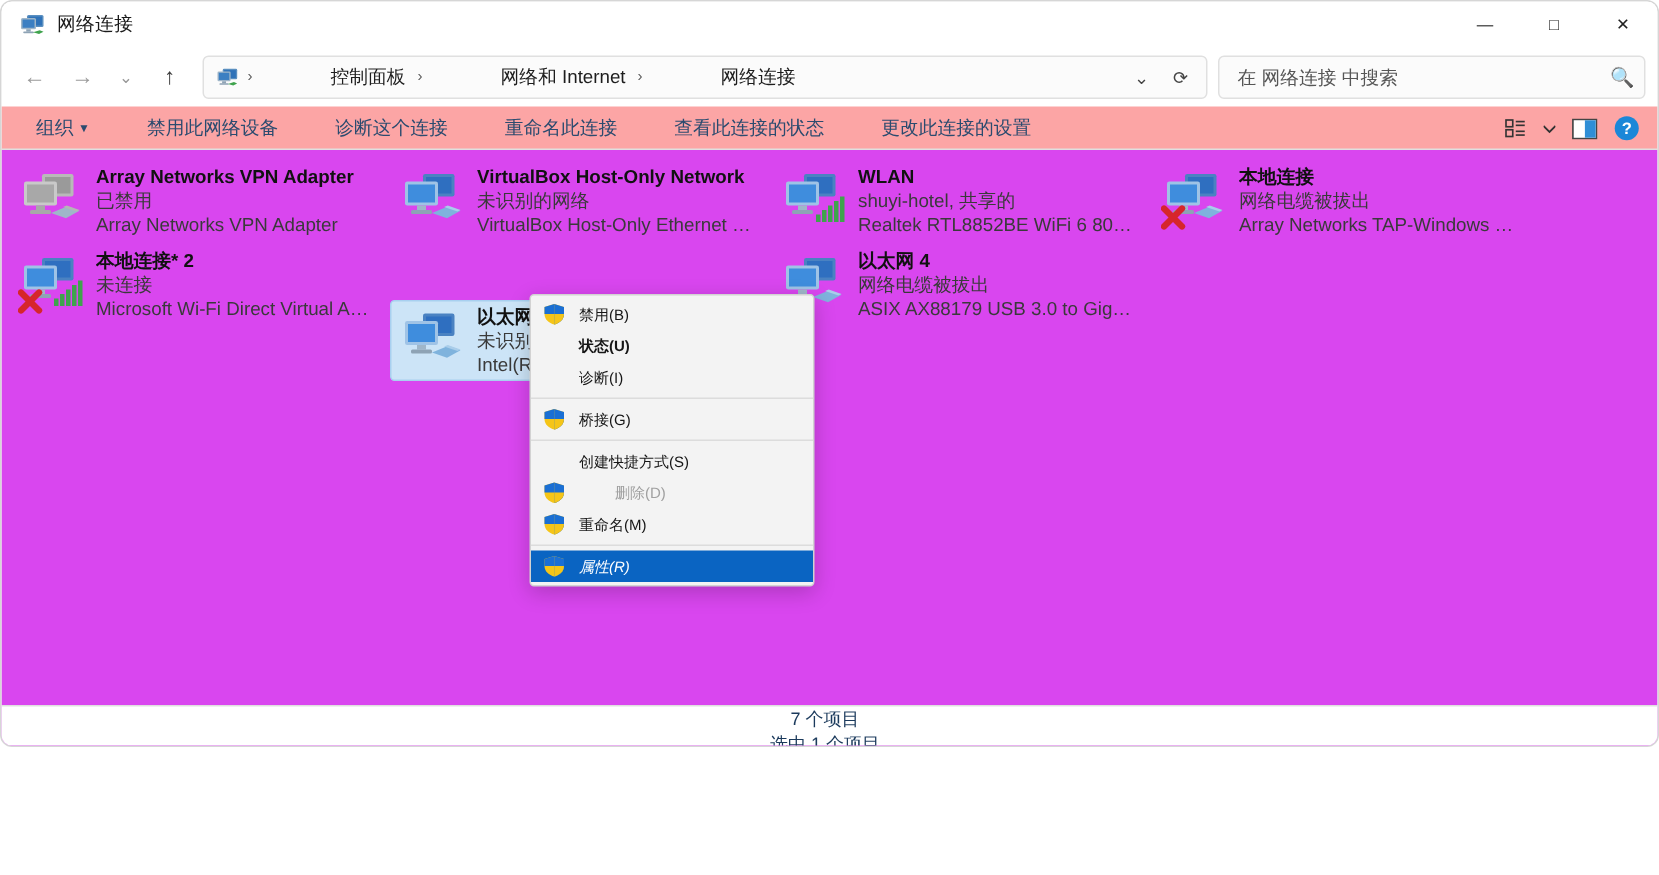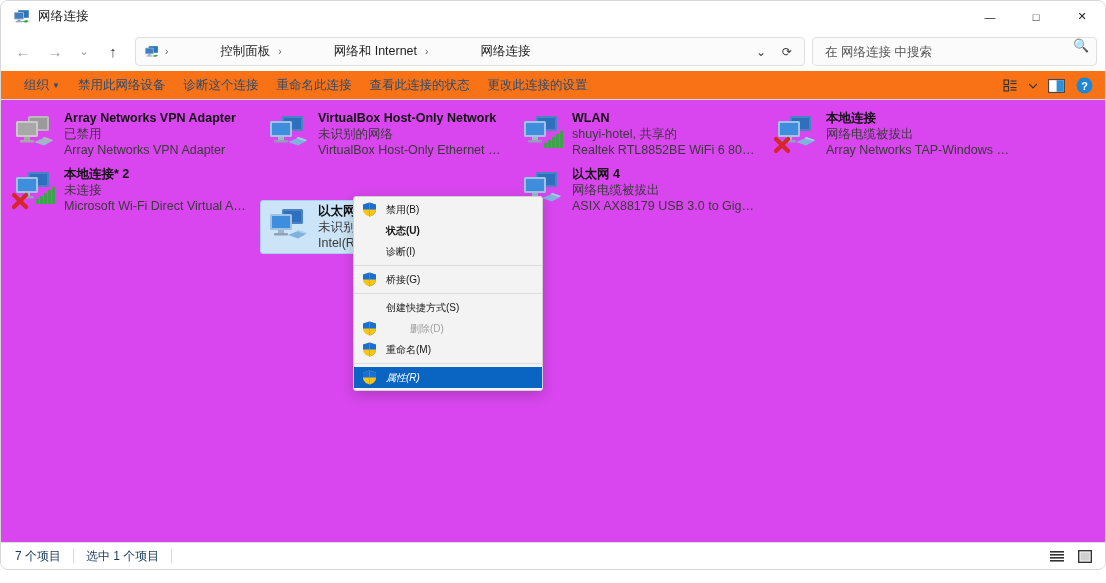--- a/index.html
+++ b/index.html
@@ -5,21 +5,21 @@
   * { box-sizing: border-box; }
   html, body {
     margin: 0; padding: 0;
     width: 1106px; height: 583px;
     overflow: hidden;
     font-family: "Liberation Sans", "DejaVu Sans", sans-serif;
     background: #ffffff;
   }
   .window {
     position: relative;
-    width: 1106px; height: 570px;
+    width: 1106px; height: 498px;
     background: #ffffff;
     border: 1px solid #d6d6d6;
     border-radius: 8px;
     overflow: hidden;
   }
 
   
   .titlebar {
     height: 31px;
     display: flex;
@@ -110,44 +110,45 @@
     border-radius: 3px;
   }
 
   .searchbox {
     width: 285px;
     height: 29px;
     margin-left: 7px;
     background: #fbfbfb;
     border: 1px solid #e0e0e0;
     border-radius: 4px;
-    display: flex; 
+    display: flex; align-items: center;
     padding: 0 6px 0 10px;
     flex: none;
   }
   .searchbox input {
     flex: 1;
     border: none; outline: none; background: transparent;
     font-family: inherit;
     font-size: 12.5px;
     color: #1d1d1d;
     min-width: 0;
   }
   .searchbox input::placeholder { color: #565656; }
   .search-ico { color: #333; font-size: 13px; margin-left: 4px; }
 
   
   .cmdbar {
     height: 29px;
     display: flex;
     align-items: center;
     padding: 0 8px 0 14px;
-    background: #f97316;
+    background: #fca5a5;
     border-bottom: 1px solid #dfdfdf;
     position: relative;
+    gap: 20px;
   }
   .cmd {
     font-size: 12.5px;
     color: #2b4b6f;
     padding: 3px 9px;
     border-radius: 3px;
     white-space: nowrap;
   }
   .cmd .caret { font-size: 8px; margin-left: 3px; position: relative; top:-1px; }
   .cmd-right {
@@ -228,20 +229,21 @@
     position: absolute;
     bottom: 0; left: 0; right: 0;
     height: 27px;
     border-top: 1px solid #dfdfdf;
     background: #ffffff;
     display: flex;
     align-items: center;
     padding: 0 8px 0 14px;
     font-size: 12px;
     color: #1b3a5c;
+    flex-direction: column;
   }
   .status-item { padding-right: 12px; }
   .status-sep {
     width: 1px; height: 14px; background: #d8d8d8; margin-right: 12px;
   }
   .status-right {
     margin-left: auto;
     display: flex; align-items: center; gap: 4px;
   }
   .view-btn {

